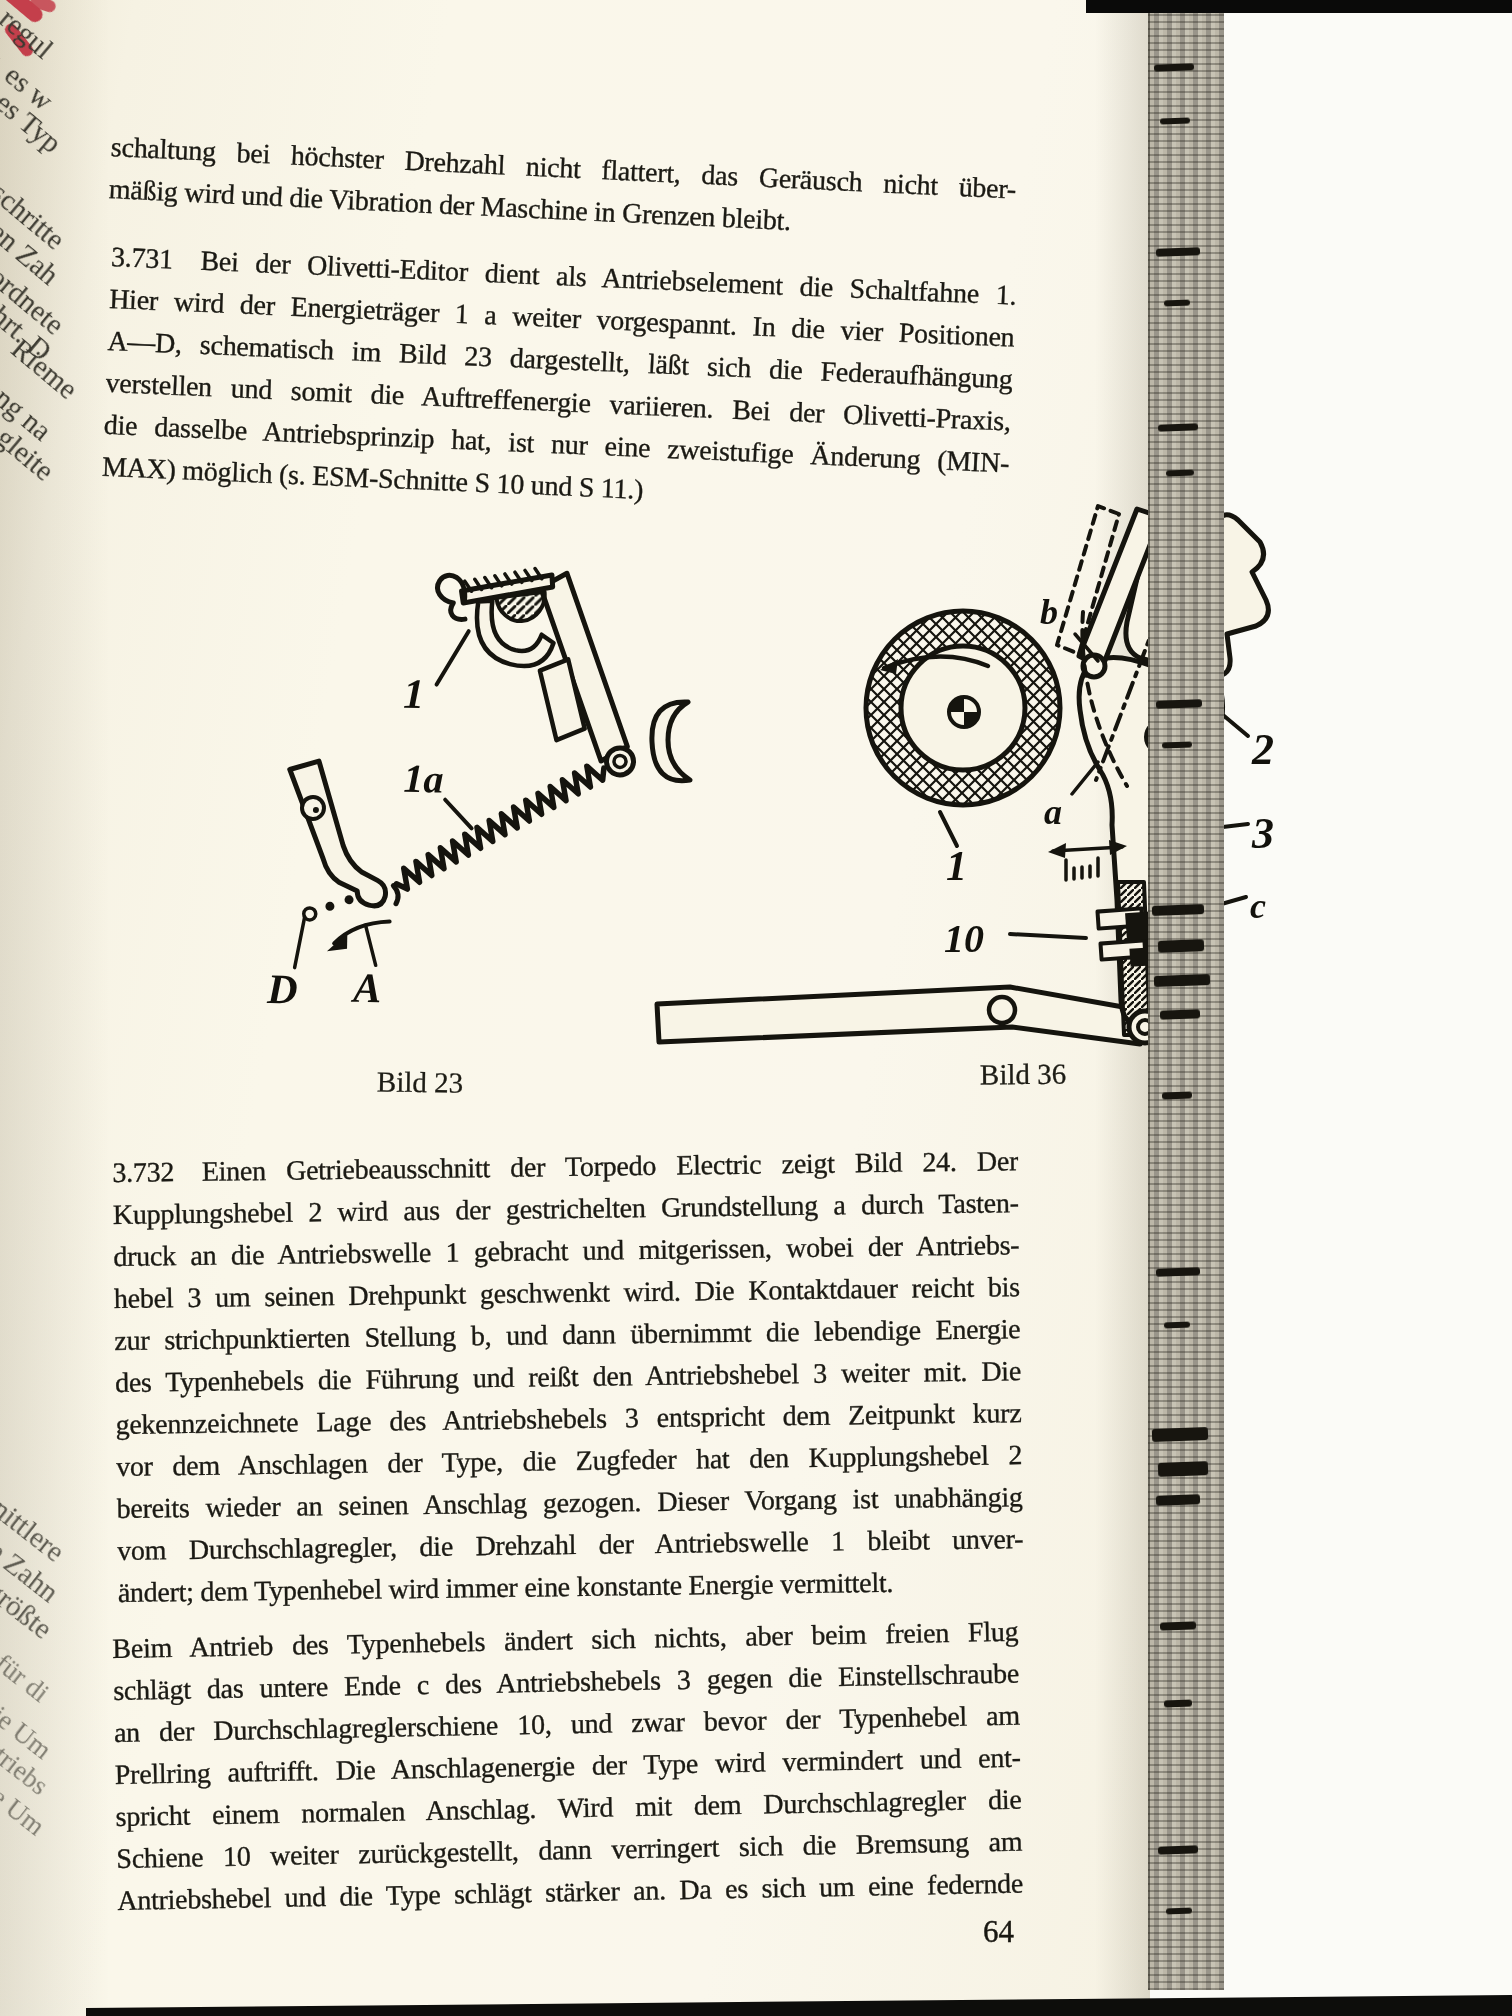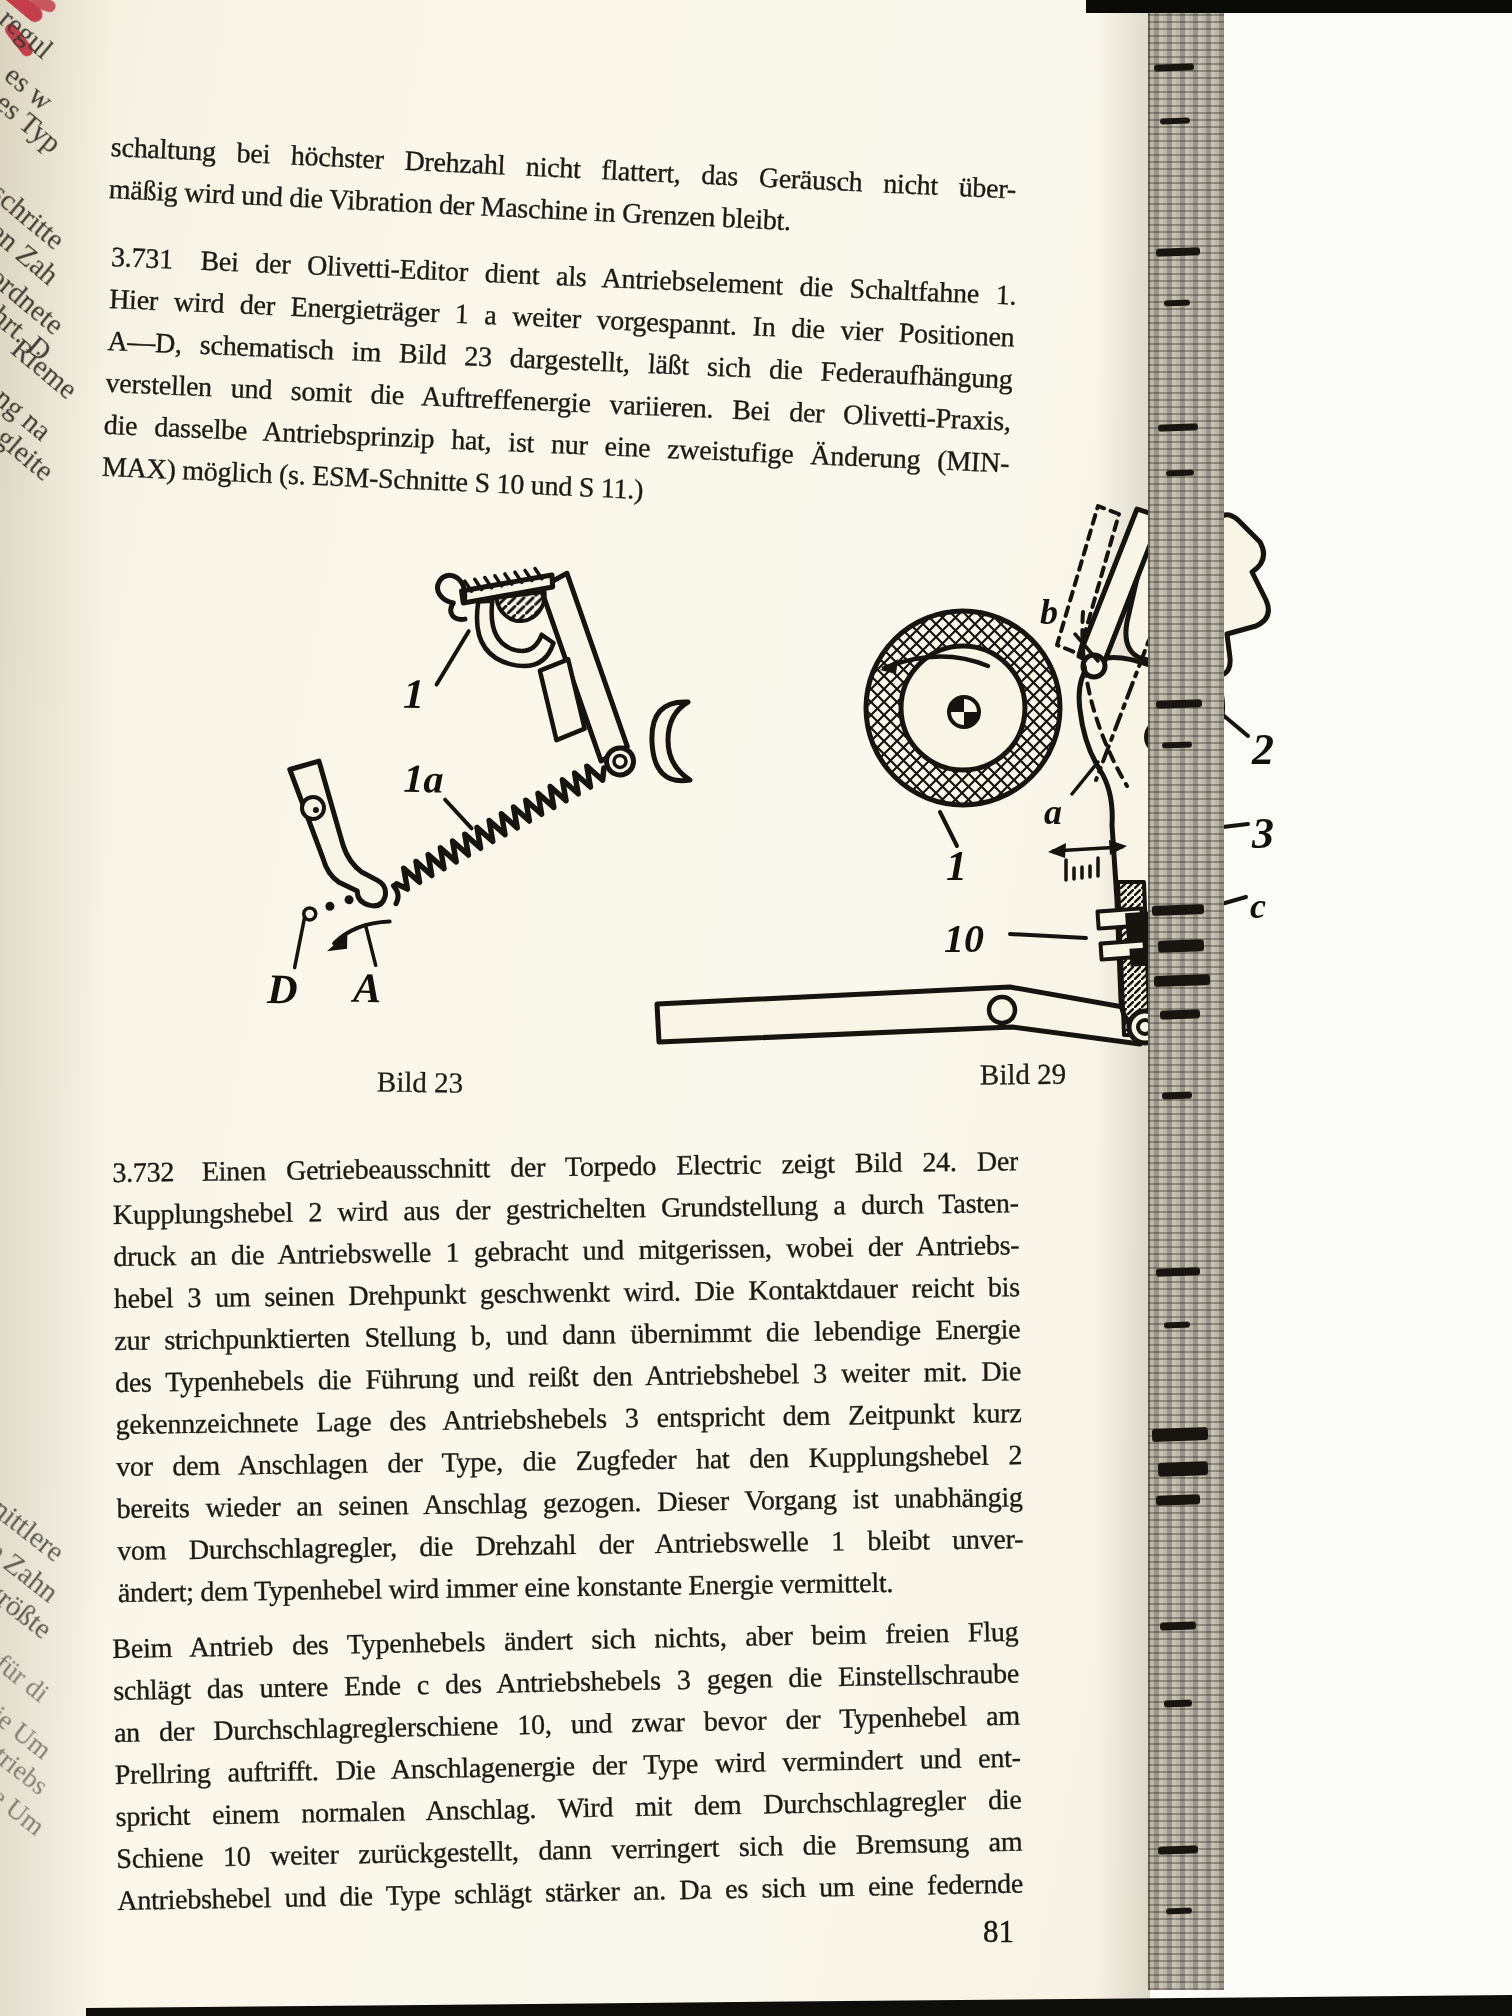--- a/index.html
+++ b/index.html
@@ -232,23 +232,23 @@
     </g>
     <text x="1040" y="624" font-size="36">b</text>
     <text x="1044" y="824" font-size="36">a</text>
     <text x="946" y="880" font-size="42">1</text>
     <text x="1252" y="764" font-size="44">2</text>
     <text x="1252" y="848" font-size="44">3</text>
     <text x="1250" y="918" font-size="36">c</text>
     <text x="1194" y="981" font-size="38">u</text>
     <text x="944" y="952" font-size="40">10</text>
   </svg>
-  <div class="caption" style="left:980px;top:1058px;transform:rotate(-.5deg);">Bild 29</div>
-
-  <div class="pageno">81</div>
+  <div class="caption" style="left:980px;top:1058px;transform:rotate(-.5deg);">Bild 36</div>
+
+  <div class="pageno">64</div>
 
   <div class="fore-edge"></div>
   <div class="em" style="left:1154px;top:64px;width:40px;height:7px;"></div>
   <div class="em" style="left:1160px;top:118px;width:30px;height:6px;"></div>
   <div class="em" style="left:1156px;top:248px;width:44px;height:8px;"></div>
   <div class="em" style="left:1164px;top:300px;width:26px;height:6px;"></div>
   <div class="em" style="left:1158px;top:424px;width:40px;height:7px;"></div>
   <div class="em" style="left:1166px;top:470px;width:28px;height:6px;"></div>
   <div class="em" style="left:1156px;top:700px;width:46px;height:8px;"></div>
   <div class="em" style="left:1162px;top:742px;width:30px;height:6px;"></div>

